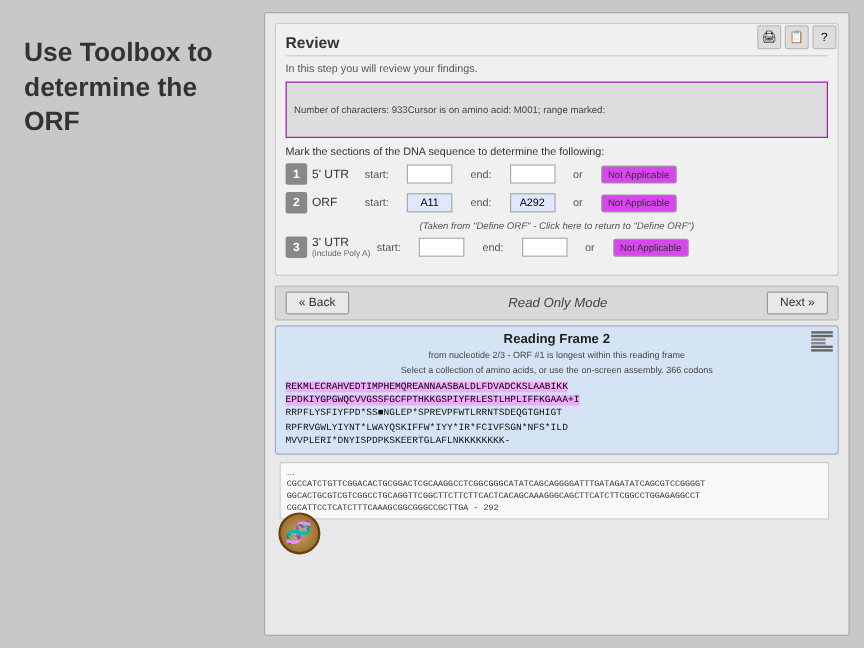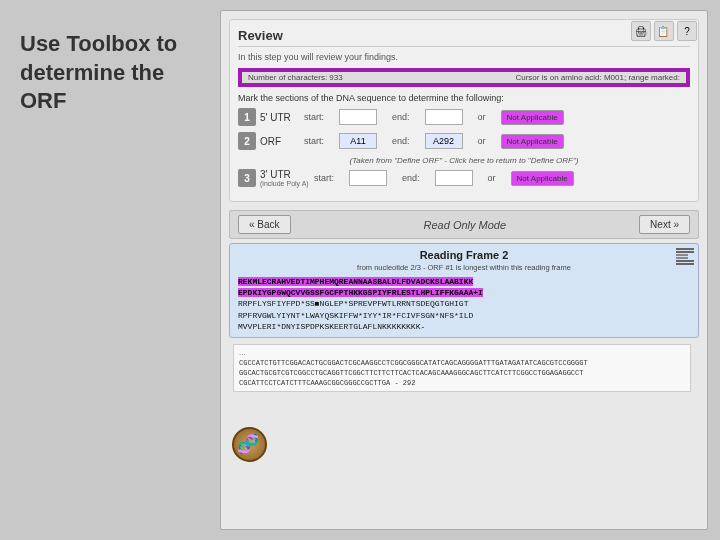--- a/index.html
+++ b/index.html
@@ -85,27 +85,26 @@
       display: flex;
       align-items: center;
       justify-content: center;
       font-size: 10px;
       cursor: pointer;
     }
 
     
     .stats-bar {
       background: #ddd;
-      border: 4px solid #a21caf;
-      padding: 1px 6px;
+      border: 1px solid #a21caf;
+      padding: 18px 6px;
       font-size: 8px;
       color: #444;
       margin-bottom: 6px;
       display: flex;
-      justify-content: space-between;
     }
 
     
     .section-label {
       font-size: 9px;
       color: #333;
       margin-bottom: 5px;
     }
 
     
@@ -224,23 +223,23 @@
 
     
     .sequence-text {
       font-family: 'Courier New', monospace;
       font-size: 8px;
       color: #111;
       line-height: 1.4;
       word-break: break-all;
     }
     .seq-highlight {
-      background: #d946ef;
+      background: #f0abfc;
       color: #000;
-      font-weight: bold;
+      font-weight: normal;
     }
 
     
     .dna-icon {
       position: absolute;
       left: 8px;
       bottom: 60px;
       width: 40px;
       height: 50px;
       display: flex;
@@ -362,20 +361,21 @@
       <div style="width:18px;height:2px;background:#666;"></div>
       <div style="width:18px;height:2px;background:#666;"></div>
       <div style="width:12px;height:2px;background:#888;"></div>
       <div style="width:12px;height:2px;background:#888;"></div>
       <div style="width:18px;height:2px;background:#666;"></div>
       <div style="width:18px;height:2px;background:#666;"></div>
     </div>
 
     <div class="reading-frame-title">Reading Frame 2</div>
     <div class="reading-frame-subtitle">from nucleotide 2/3 - ORF #1 is longest within this reading frame</div>
+    <div class="reading-frame-subtitle">Select a collection of amino acids, or use the on-screen assembly. 366 codons</div>
 
     <div class="sequence-text">
       <span class="seq-highlight">REKMLECRAHVEDTIMPHEMQREANNAASBALDLFDVADCKSLAABIKK</span><br>
       <span class="seq-highlight">EPDKIYGPGWQCVVGSSFGCFPTHKKGSPIYFRLESTLHPLIFFKGAAA+I</span><br>
       <span>RRPFLYSFIYFPD*SS■NGLEP*SPREVPFWTLRRNTSDEQGTGHIGT</span><br>
       <span>RPFRVGWLYIYNT*LWAYQSKIFFW*IYY*IR*FCIVFSGN*NFS*ILD</span><br>
       <span>MVVPLERI*DNYISPDPKSKEERTGLAFLNKKKKKKKK-</span>
     </div>
   </div>
 

